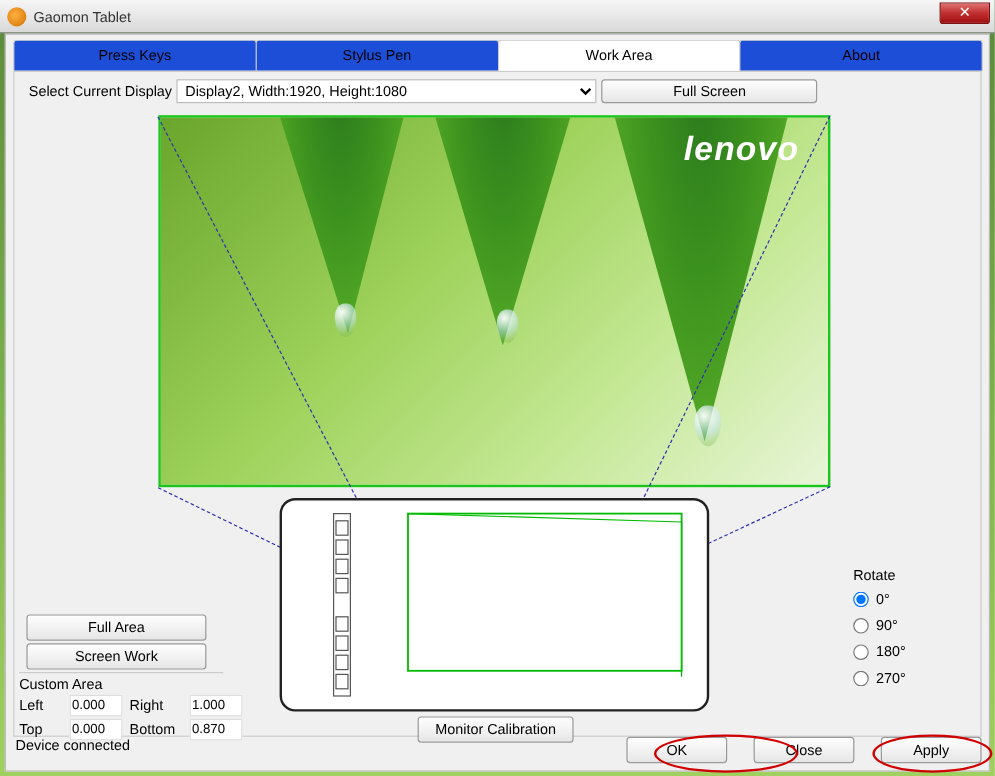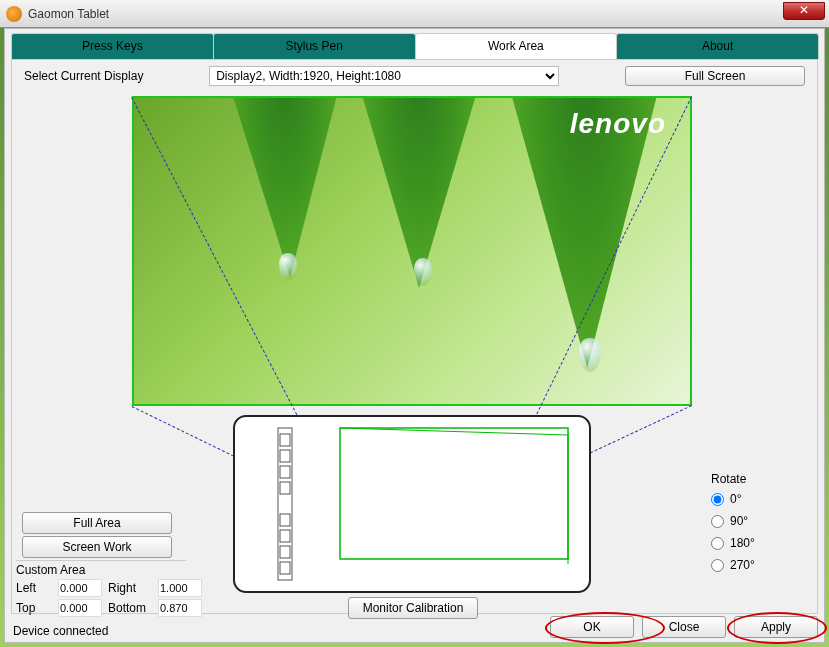--- a/index.html
+++ b/index.html
@@ -3,24 +3,24 @@
 <meta charset="utf-8">
 <style>
 * { box-sizing: border-box; margin: 0; padding: 0; font-family: "Segoe UI", Tahoma, sans-serif; font-size: 12px; }
 body { width: 829px; height: 647px; background: linear-gradient(to bottom, #5a8a3a, #7ab04a, #a0d060); overflow: hidden; }
 .titlebar { height: 28px; background: linear-gradient(to bottom, #f5f5f5 0%, #e8e8e8 50%, #d8d8d8 100%); display: flex; align-items: center; padding: 0 6px; border-bottom: 1px solid #888; position: relative; }
 .titlebar .app-icon { width: 16px; height: 16px; border-radius: 50%; background: radial-gradient(circle at 40% 40%, #ffb040, #d07000); margin-right: 6px; }
 .titlebar .title { color: #333; font-size: 12px; }
 .titlebar .close-btn { position: absolute; right: 4px; top: 2px; width: 42px; height: 18px; background: linear-gradient(to bottom, #e07070, #c03030 50%, #a01010); border: 1px solid #801010; border-radius: 0 0 3px 3px; color: #fff; text-align: center; line-height: 14px; font-size: 11px; cursor: pointer; }
 .client { position: absolute; top: 28px; left: 4px; right: 4px; bottom: 4px; background: #f0f0f0; border: 1px solid #bbb; }
 .tabs { display: flex; height: 26px; margin: 4px 6px 0 6px; }
-.tab { flex: 1; border: 1px solid #ccc; border-bottom: none; background: #0f766e; text-align: center; line-height: 24px; cursor: pointer; border-top-left-radius: 3px; border-top-right-radius: 3px; margin-right: -1px; }
+.tab { flex: 1; border: 1px solid #ccc; border-bottom: none; background: #1d4ed8; text-align: center; line-height: 24px; cursor: pointer; border-top-left-radius: 3px; border-top-right-radius: 3px; margin-right: -1px; }
 .tab.active { background: #fff; z-index: 2; }
 .tab-panel { position: absolute; top: 30px; left: 6px; right: 6px; bottom: 28px; border: 1px solid #ccc; background: #f0f0f0; }
-.display-row { display: flex; align-items: center; justify-content: space-between; gap: 4px; padding: 6px 12px; }
+.display-row { display: flex; align-items: center; justify-content: flex-start; gap: 4px; padding: 6px 12px; }
 .display-row .lbl { font-size: 12px; }
 .display-row select { width: 350px; height: 20px; border: 1px solid #bbb; background: #fff; font-size: 12px; padding: 0 2px; }
 .btn { background: linear-gradient(to bottom, #fefefe, #e6e6e6); border: 1px solid #9a9a9a; border-radius: 3px; font-size: 12px; cursor: pointer; text-align: center; }
 .btn-fullscreen { width: 180px; height: 20px; }
 .screen-preview { position: absolute; top: 36px; left: 120px; width: 560px; height: 310px; border: 2px solid #1cc51c; background: linear-gradient(135deg, #6aa62b 0%, #9ed25b 40%, #c4e894 70%, #e8f5d8 100%); overflow: hidden; }
 .brand { position: absolute; top: 10px; right: 24px; font-size: 28px; font-style: italic; font-weight: bold; color: #fff; letter-spacing: 1px; text-align: center; }
 .leaf { position: absolute; background: radial-gradient(ellipse at 50% 0%, #2b7a1e 0%, #3d931e 40%, #5bb02a 80%); }
 .leaf.l1 { left: 90px; top: -30px; width: 120px; height: 210px; clip-path: polygon(0 0, 100% 0, 55% 100%); }
 .leaf.l2 { left: 220px; top: -30px; width: 130px; height: 220px; clip-path: polygon(0 0, 100% 0, 50% 100%); }
 .leaf.l3 { left: 370px; top: -30px; width: 160px; height: 300px; clip-path: polygon(0 0, 100% 0, 52% 100%); }
@@ -34,21 +34,21 @@
 .btn-fullarea { top: 452px; }
 .btn-screenratio { top: 476px; }
 .custom-area { position: absolute; left: 4px; top: 500px; width: 170px; }
 .custom-area .glabel { font-size: 12px; margin-bottom: 2px; border-top: 1px solid #ccc; padding-top: 2px; }
 .custom-grid { display: grid; grid-template-columns: 38px 46px 46px 46px; gap: 2px 4px; font-size: 12px; align-items: center; }
 .custom-grid .num { background: #fff; border: 1px solid #ddd; padding: 1px 1px; height: 18px; width: 44px; font-size: 11px; }
 .btn-moncal { position: absolute; top: 537px; left: 336px; width: 130px; height: 22px; }
 .rotate-box { position: absolute; right: 10px; top: 412px; width: 96px; }
 .rotate-box .rlabel { font-size: 12px; margin-bottom: 6px; }
 .rotate-box label { display: flex; align-items: center; gap: 6px; margin-bottom: 8px; font-size: 12px; }
-.bottom-bar { position: absolute; left: 6px; right: 6px; bottom: 4px; height: 24px; display: flex; align-items: flex-end; }
+.bottom-bar { position: absolute; left: 6px; right: 6px; bottom: 4px; height: 24px; display: flex; align-items: flex-start; gap: 14px; }
 .bottom-bar .status { flex: 0 0 auto; font-size: 12px; padding-left: 2px; }
 .bottom-bar .spacer { flex: 1; }
 .bottom-bar .btn { width: 84px; height: 22px; margin-left: 8px; }
 .ring { position: absolute; border: 2px solid #d00000; border-radius: 50%; pointer-events: none; }
 .ring.r1 { left: 540px; bottom: -2px; width: 120px; height: 32px; }
 .ring.r2 { left: 722px; bottom: -2px; width: 100px; height: 32px; }
 </style>
 </head>
 <body>
 

